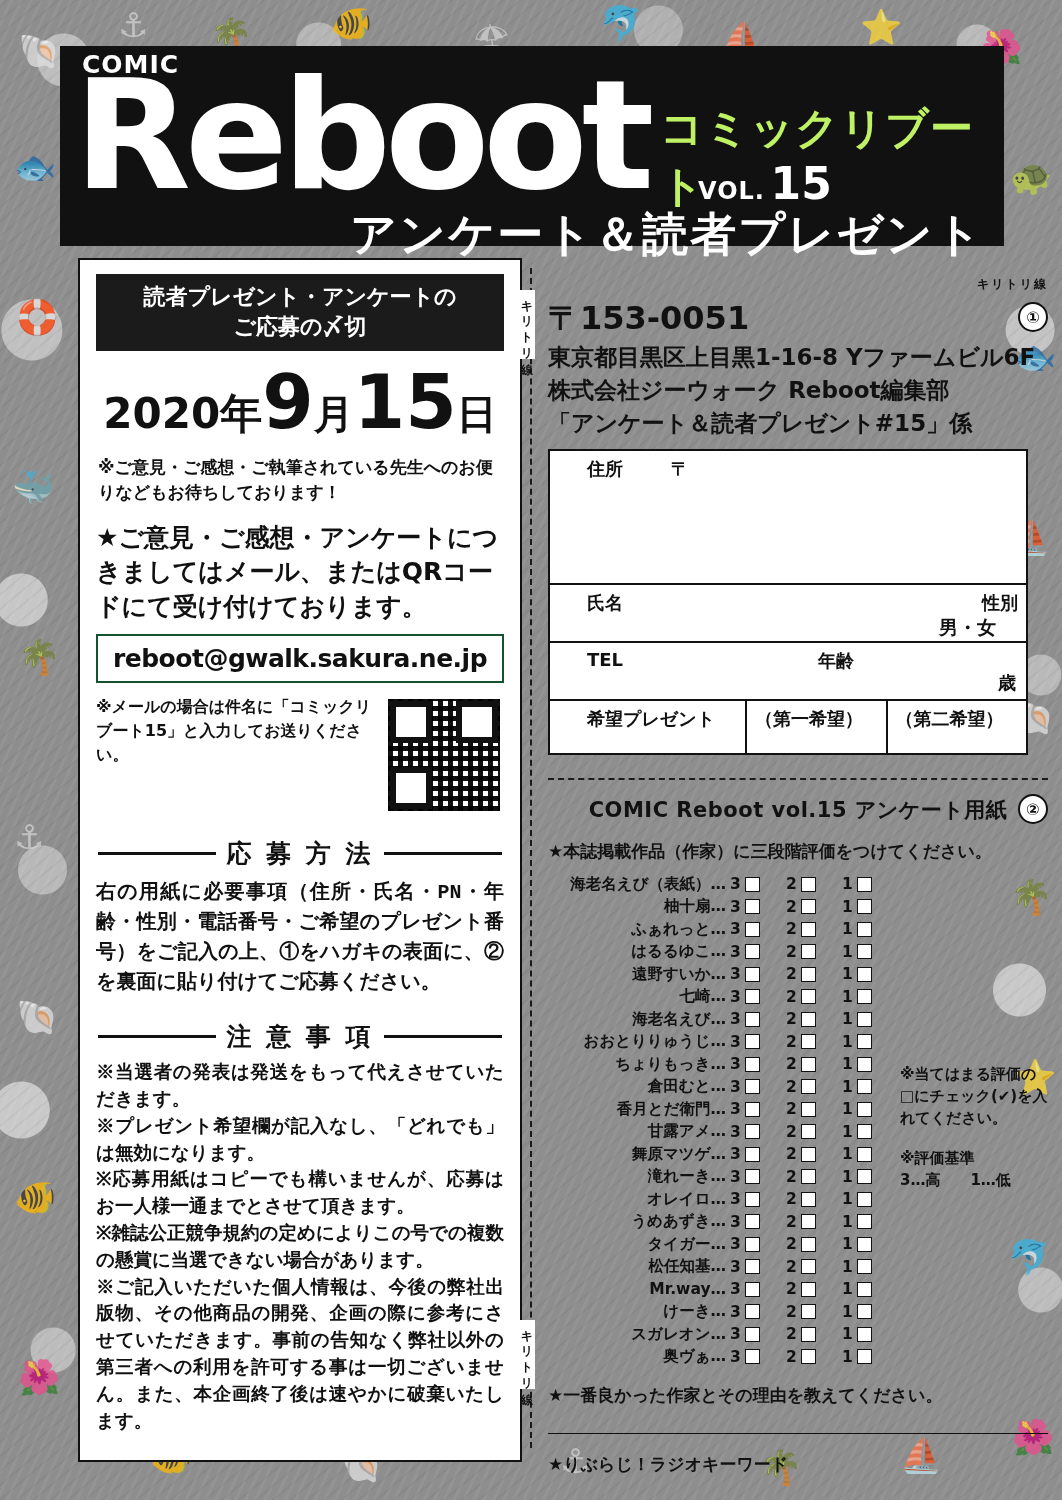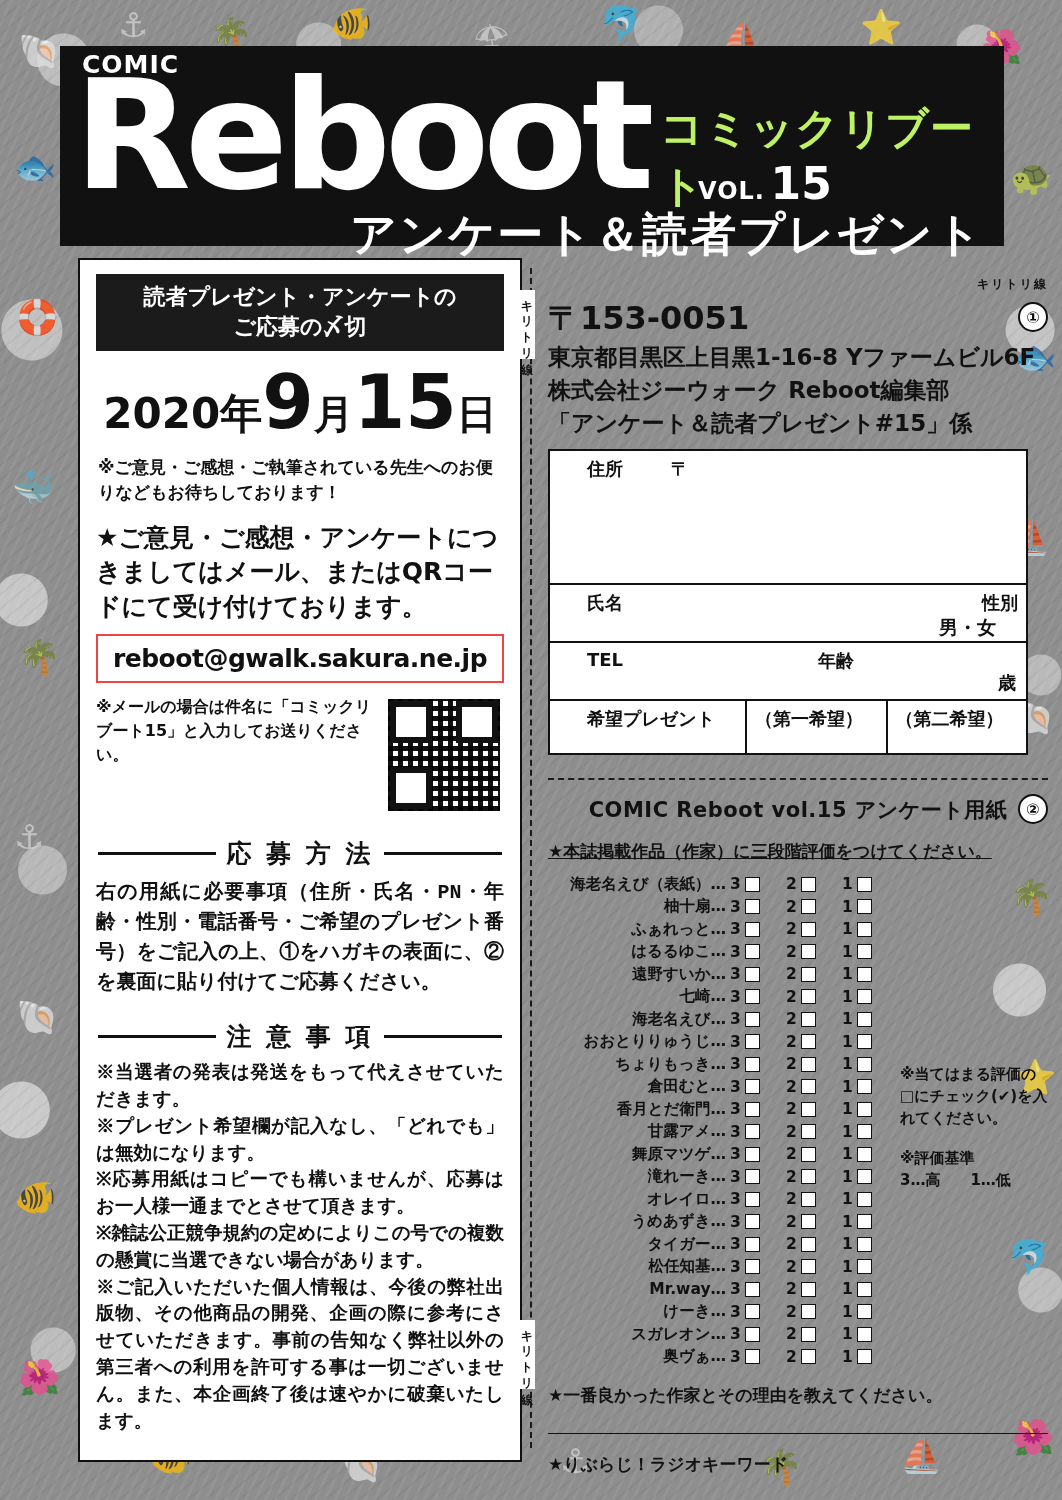--- a/index.html
+++ b/index.html
@@ -86,21 +86,21 @@
   .deadline-date .y{font-size:42px;}
   .deadline-date .big{font-size:74px;}
   .deadline-date .k{font-size:40px;}
   .note-small{
     margin:10px 18px 0;font-size:17px;font-weight:bold;line-height:1.45;color:#111;
   }
   .mail-lead{
     margin:16px 16px 0;font-size:25px;font-weight:bold;line-height:1.38;color:#111;
   }
   .mail-box{
-    margin:10px 16px 0;border:2px solid #ef4444;text-align:center;font-weight:bold;
+    margin:10px 16px 0;border:2px solid #14532d;text-align:center;font-weight:bold;
     font-size:25px;padding:8px 2px;color:#111;letter-spacing:-.5px;
   }
   .qr-row{display:flex;margin:12px 16px 0;gap:10px;align-items:flex-start;}
   .qr-text{font-size:16px;font-weight:bold;line-height:1.5;color:#111;flex:1;}
   .qr-code{
     width:112px;height:112px;flex:0 0 112px;background:#fff;
     background-image:
       repeating-linear-gradient(90deg,#111 0 5px,transparent 5px 10px),
       repeating-linear-gradient(0deg,#111 0 5px,transparent 5px 10px);
     background-blend-mode:multiply;
@@ -175,21 +175,21 @@
   .pz-2{flex:1;height:40px;}
 
   .survey-panel{
     position:absolute;left:548px;top:796px;width:500px;color:#111;
   }
   .survey-title{
     text-align:center;font-size:21px;font-weight:bold;letter-spacing:.5px;
     border-bottom:0;position:relative;
   }
   .survey-title .cn{position:absolute;right:0;top:-2px;}
-  .survey-lead{font-size:17px;font-weight:bold;margin-top:16px;text-decoration:underline;}
+  .survey-lead{font-size:17px;font-weight:bold;margin-top:16px;}
   .rate-list{margin-top:10px;}
   .rate-row{display:flex;align-items:center;font-size:15.5px;font-weight:bold;height:22.5px;}
   .rate-name{width:178px;text-align:right;padding-right:4px;white-space:nowrap;}
   .rate-opt{width:56px;display:flex;align-items:center;gap:4px;}
   .chk{width:13px;height:13px;border:1.6px solid #111;display:inline-block;background:#fff;}
   .side-note{
     position:absolute;left:352px;font-size:15px;font-weight:bold;line-height:1.45;
   }
   .q-line{font-size:17px;font-weight:bold;margin-top:16px;}
   .q-rule{border-bottom:1.6px solid #111;margin-top:26px;}

